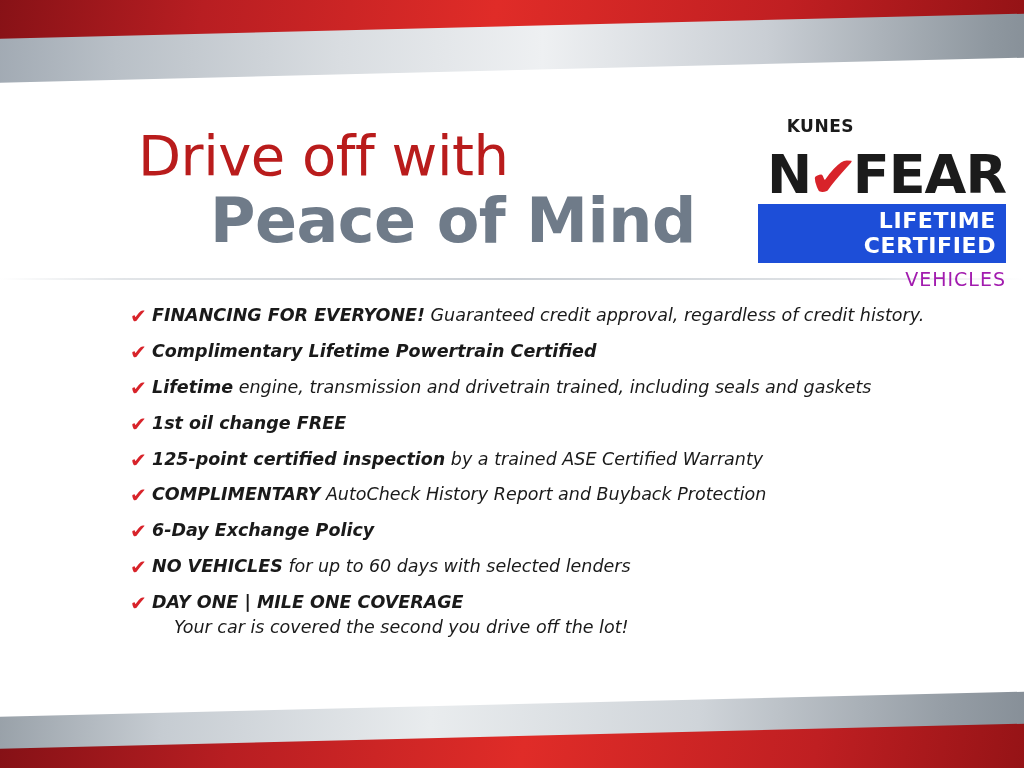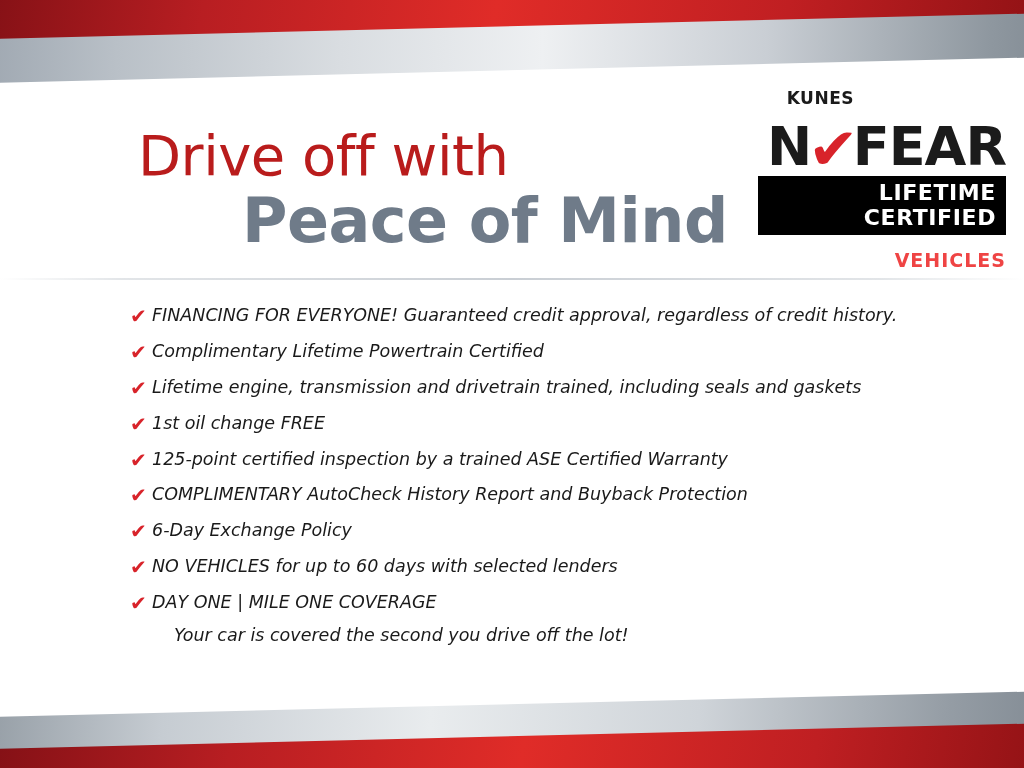--- a/index.html
+++ b/index.html
@@ -94,38 +94,38 @@
     letter-spacing: -0.5px;
     color: #b91c1c;
     font-family: "DejaVu Sans", sans-serif;
   }
   .headline .line2 {
     font-size: 62px;
     font-weight: 700;
     letter-spacing: -0.5px;
     color: #6f7b89;
     margin-top: 6px;
-    margin-left: 104px;
+    margin-left: 72px;
     font-family: "DejaVu Sans", sans-serif;
   }
 
   .headline-rule {
     position: absolute;
     left: 0;
     top: 278px;
     width: 1024px;
     height: 2px;
     background: linear-gradient(90deg, #ffffff 0%, #e2e5e8 12%, #c9ced4 50%, #e2e5e8 86%, #ffffff 100%);
   }
 
   
   .logo {
     position: absolute;
     right: 18px;
-    top: 88px;
+    top: 116px;
     width: 248px;
     height: 142px;
     text-align: right;
   }
   .logo-kunes {
     font-size: 17px;
     font-weight: 700;
     color: #1b1b1b;
     letter-spacing: 0.5px;
     margin-right: 152px;
@@ -142,36 +142,36 @@
     font-family: "DejaVu Sans", sans-serif;
   }
   .logo-nofear .check {
     color: #d8232a;
     font-size: 58px;
     display: inline-block;
     transform: translateY(4px) scaleX(1.05);
     margin: 0 -4px 0 -2px;
   }
   .logo-lifetime {
-    background: #000000;
+    background: #1d4ed8;
     color: #ffffff;
     font-size: 22px;
     font-weight: 700;
     letter-spacing: 0.6px;
     padding: 4px 10px 5px 10px;
     display: inline-block;
     margin-top: 3px;
     font-family: "DejaVu Sans", sans-serif;
   }
   .logo-vehicles {
-    color: #ef4444;
+    color: #a21caf;
     font-size: 19px;
-    font-weight: 700;
+    font-weight: 400;
     letter-spacing: 1px;
-    margin-top: 14px;
+    margin-top: 5px;
     font-family: "DejaVu Sans", sans-serif;
   }
 
   
   .features {
     position: absolute;
     left: 130px;
     top: 305px;
     width: 820px;
   }
@@ -190,26 +190,26 @@
     font-family: "DejaVu Sans", sans-serif;
   }
   .feature-text {
     font-size: 17.5px;
     color: #1a1a1a;
     font-style: italic;
     font-family: "DejaVu Sans", sans-serif;
     line-height: 1.25;
   }
   .feature-text .b {
-    font-weight: 400;
+    font-weight: 700;
     margin-top: 25px;
   }
   .feature-sub {
     margin-left: 22px;
-    margin-top: 11px;
+    margin-top: 3px;
     font-size: 17.5px;
     font-style: italic;
     color: #1a1a1a;
     font-family: "DejaVu Sans", sans-serif;
   }
 </style>
 </head>
 <body>
 
 <div class="poster">

